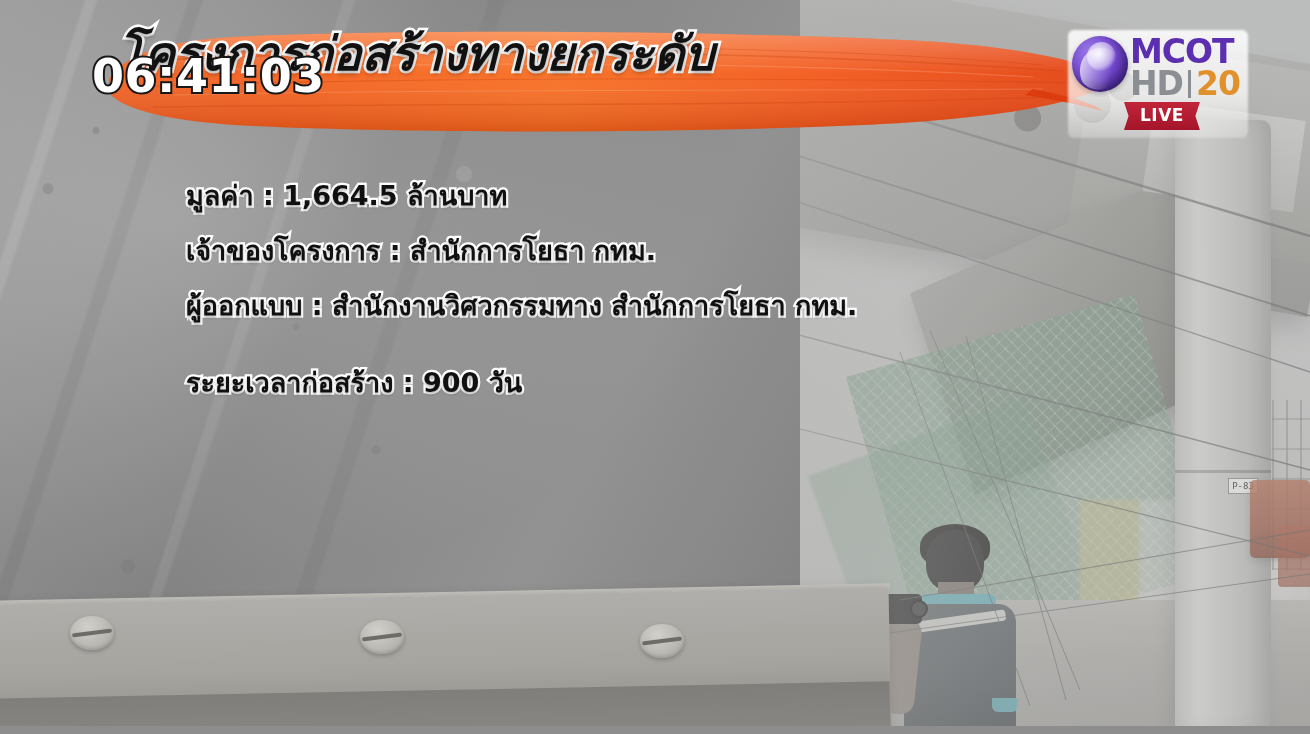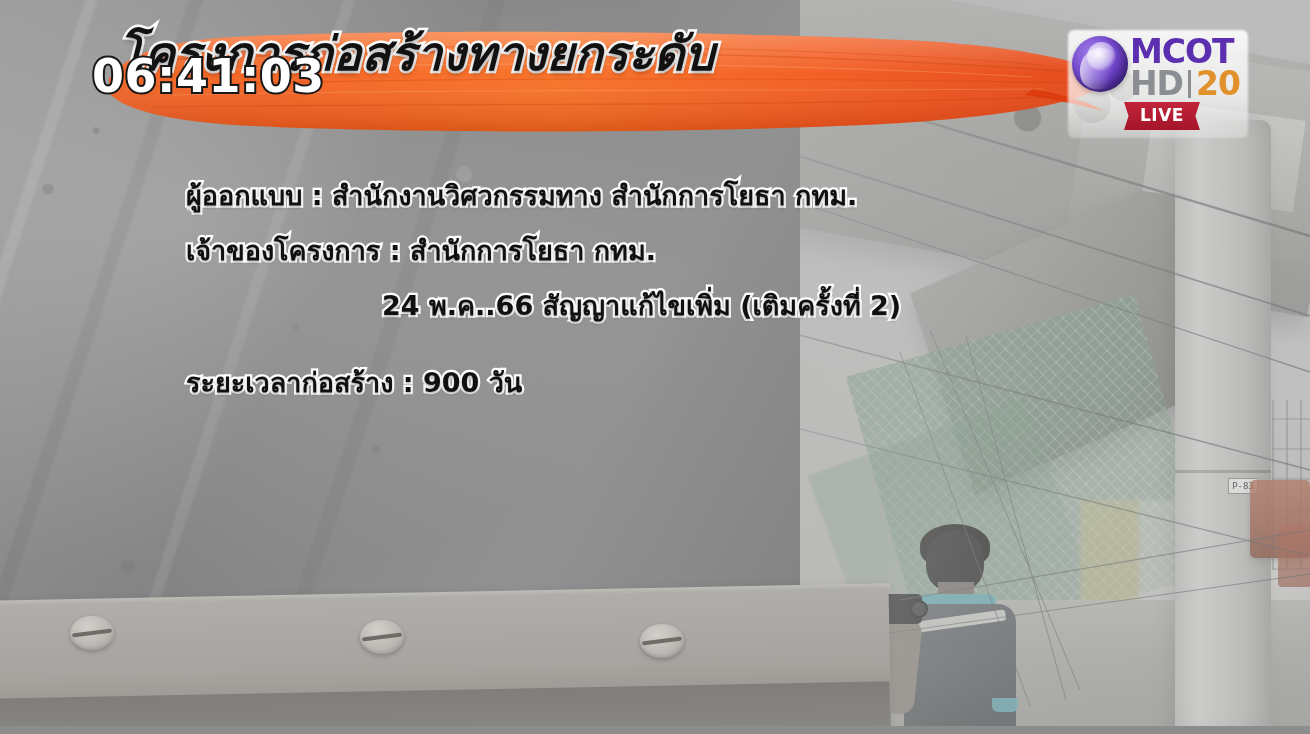--- a/index.html
+++ b/index.html
@@ -426,23 +426,23 @@
     </svg>
   </div>
 
   <div class="title">
     <span class="ln">โครงการก่อสร้างทางยกระดับ</span>
   </div>
 
   <div class="timestamp">06:41:03</div>
 
   <div class="details">
+    <div class="dline">มูลค่า : 1,664.5 ล้านบาท</div>
+    <div class="dline">เจ้าของโครงการ : สำนักการโยธา   กทม.</div>
     <div class="dline">ผู้ออกแบบ : สำนักงานวิศวกรรมทาง สำนักการโยธา กทม.</div>
-    <div class="dline">เจ้าของโครงการ : สำนักการโยธา   กทม.</div>
-    <div class="dline indent">24 พ.ค..66 สัญญาแก้ไขเพิ่ม (เติมครั้งที่ 2)</div>
     <div class="dline gap-before">ระยะเวลาก่อสร้าง : 900 วัน</div>
   </div>
 
   <div class="logo">
     <div class="logo-plate"></div>
     <div class="logo-sphere">
       <div class="swirl"></div>
       <div class="swirl2"></div>
     </div>
     <div class="logo-mcot">MCOT</div>

